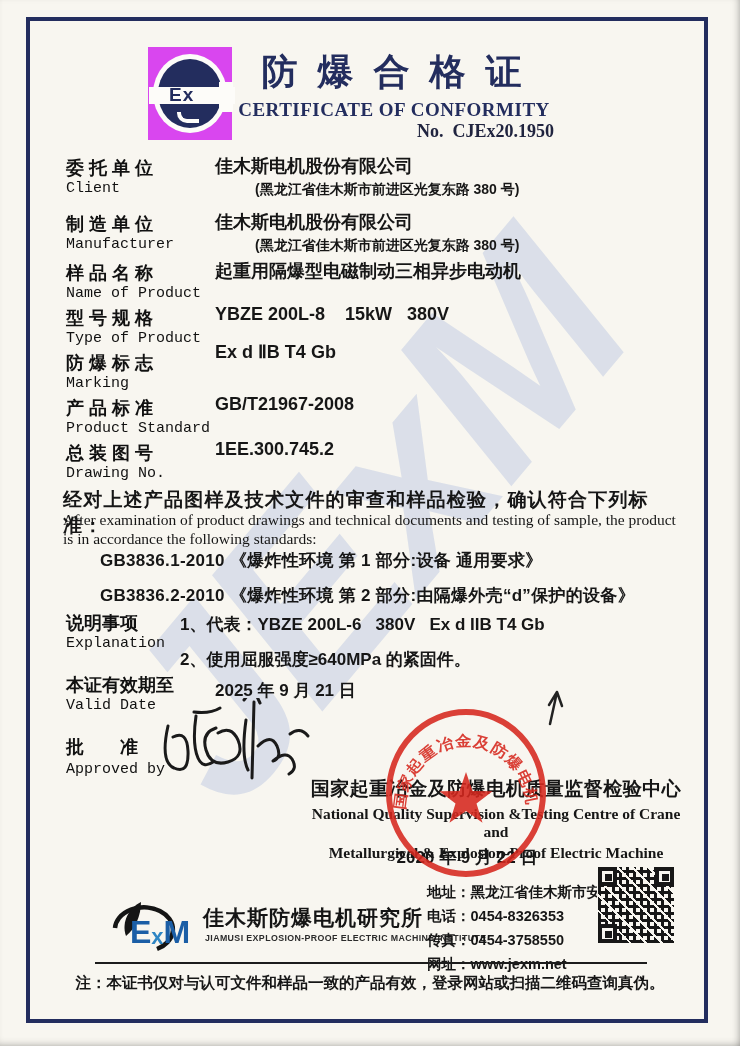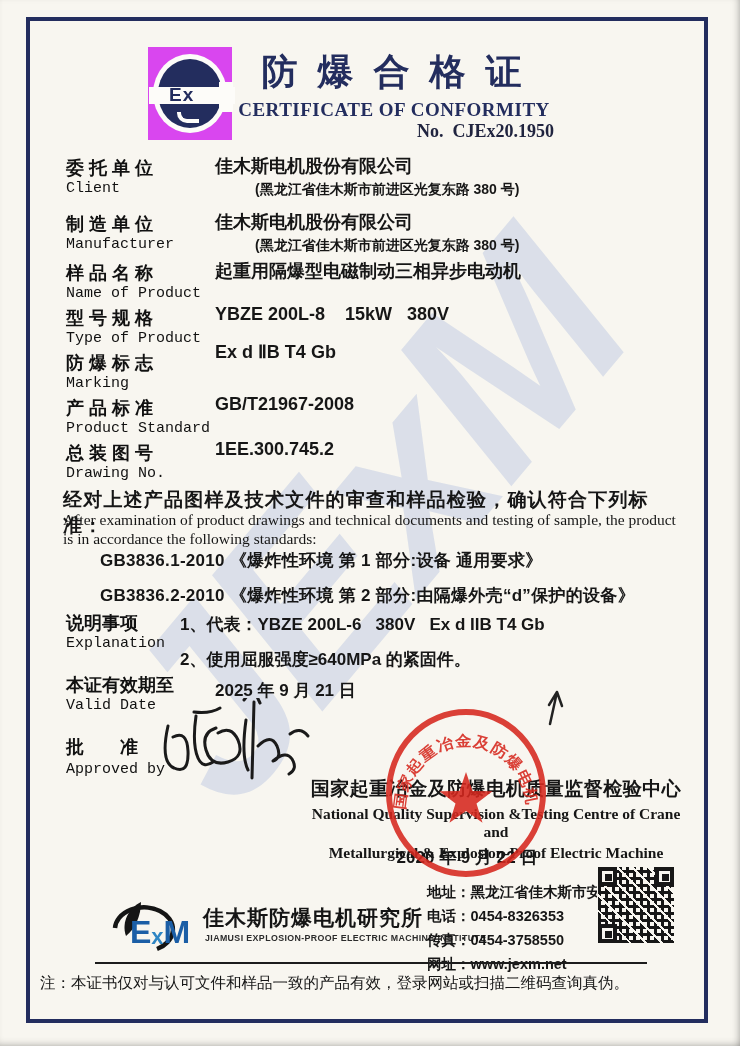--- a/index.html
+++ b/index.html
@@ -74,21 +74,21 @@
   .finder span { position:absolute; left:3px; top:3px; width:7px; height:7px; background:#171717; }
   .f-tl { left:1px; top:1px; } .f-tr { right:1px; top:1px; } .f-bl { left:1px; bottom:1px; }
 
   
   .swoosh { left:105px; top:896px; width:96px; height:60px; z-index:2; }
   .inst-zh { left:203px; top:904px; font-size:21px; font-weight:bold; letter-spacing:1px; color:#151515; }
   .inst-en { left:205px; top:933px; font-size:8.8px; font-weight:bold; color:#2b2b2b; letter-spacing:.4px; }
   .contact { left:427px; top:880px; z-index:2; }
   .contact div { font-size:14.5px; font-weight:bold; line-height:24px; white-space:nowrap; }
   .rule { left:95px; top:962px; width:552px; border-top:2.5px solid #1c1c1c; height:0; }
-  .note { left:40px; top:973px; width:660px; font-size:15.5px; font-weight:normal; }
+  .note { left:40px; top:973px; width:660px; text-align:center; font-size:15.5px; font-weight:bold; }
 </style>
 </head>
 <body>
 
 <div class="page">
   <div class="watermark">JExM</div>
   <div class="frame"></div>
 
   <div class="abs exlogo">
     <span class="circ">

